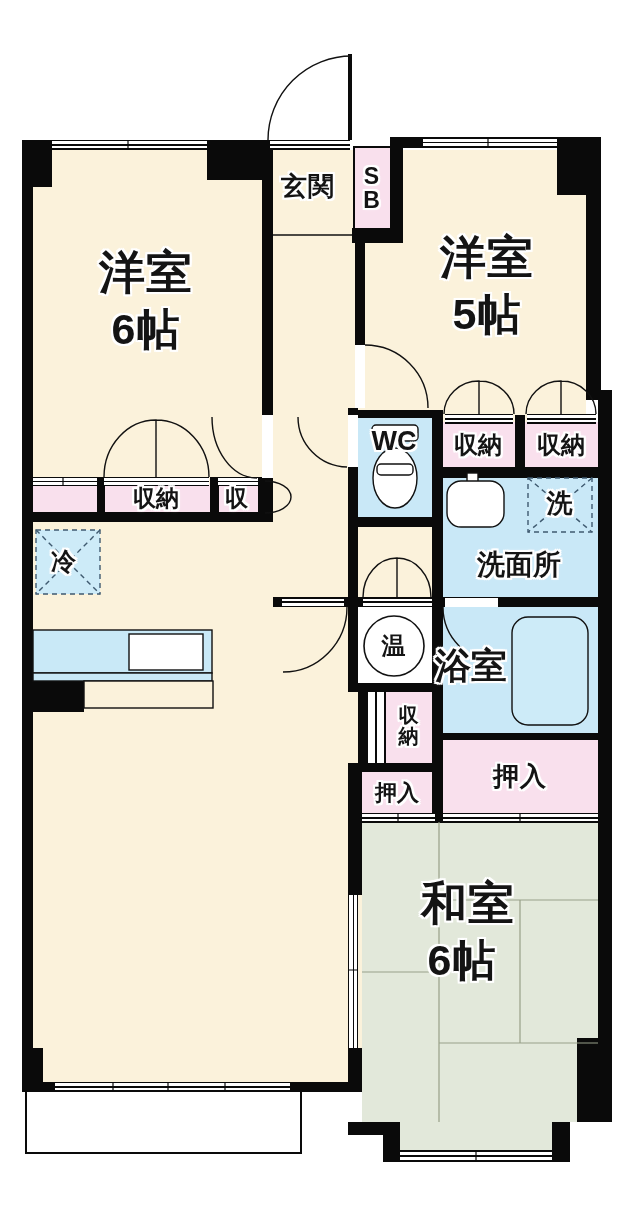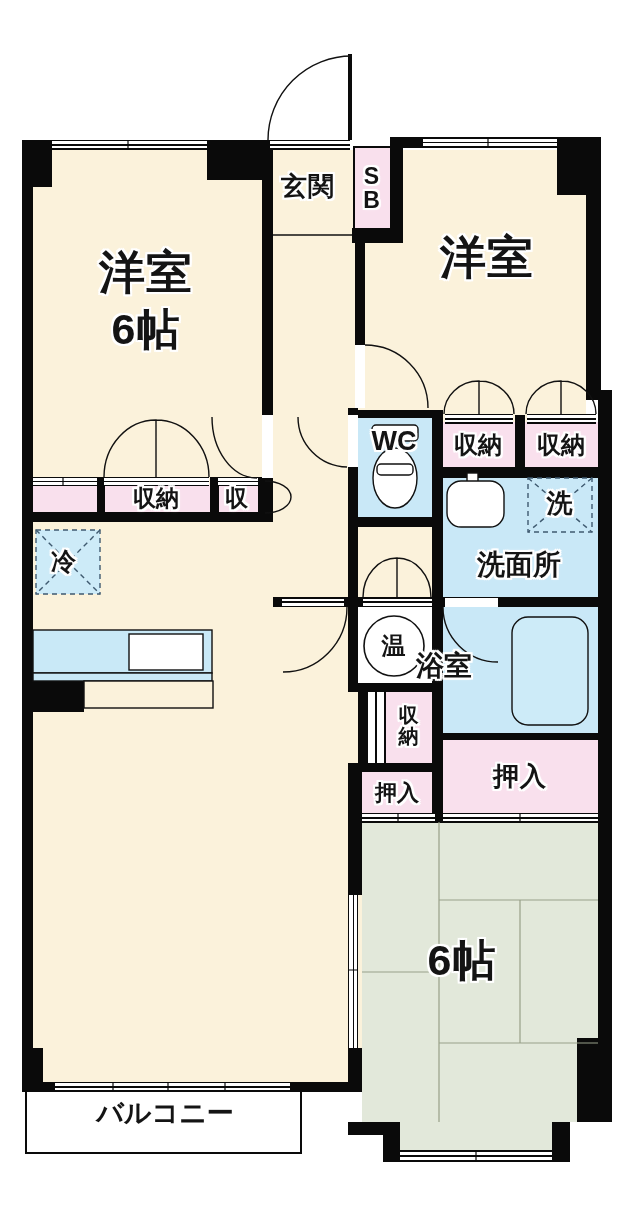--- a/index.html
+++ b/index.html
@@ -163,33 +163,34 @@
     </g>
 
     <rect x="512" y="617" width="76" height="108" rx="16" fill="#CDEBF8" stroke="#111" stroke-width="1.4"></rect>
 
     <circle cx="394" cy="646" r="30" fill="#fff" stroke="#111" stroke-width="1.6"></circle>
   </svg>
 
   <div class="lbl" style="left:146px;top:272px;font-size:46px">洋室</div>
   <div class="lbl" style="left:146px;top:330px;font-size:43px">6帖</div>
   <div class="lbl" style="left:487px;top:257px;font-size:46px">洋室</div>
+  <div class="lbl" style="left:487px;top:315px;font-size:43px">5帖</div>
   <div class="lbl" style="left:308px;top:187px;font-size:26px">玄関</div>
   <div class="lbl" style="left:372px;top:188px;font-size:23px">S
 B</div>
   <div class="lbl" style="left:394px;top:441px;font-size:27px;letter-spacing:0">WC</div>
   <div class="lbl" style="left:478px;top:445px;font-size:24px;letter-spacing:0">収納</div>
   <div class="lbl" style="left:561px;top:445px;font-size:24px;letter-spacing:0">収納</div>
   <div class="lbl" style="left:560px;top:504px;font-size:26px">洗</div>
   <div class="lbl" style="left:519px;top:565px;font-size:28px;letter-spacing:0">洗面所</div>
-  <div class="lbl" style="left:444px;top:666px;font-size:28px;letter-spacing:0">浴室</div>
+  <div class="lbl" style="left:471px;top:666px;font-size:36px;letter-spacing:0">浴室</div>
   <div class="lbl" style="left:394px;top:646px;font-size:24px">温</div>
   <div class="lbl" style="left:156px;top:498px;font-size:23px;letter-spacing:0">収納</div>
   <div class="lbl" style="left:237px;top:498px;font-size:23px">収</div>
   <div class="lbl" style="left:64px;top:561px;font-size:25px">冷</div>
   <div class="lbl" style="left:409px;top:726px;font-size:20px">収
 納</div>
   <div class="lbl" style="left:397px;top:793px;font-size:22px;letter-spacing:0">押入</div>
   <div class="lbl" style="left:520px;top:777px;font-size:26px">押入</div>
+  <div class="lbl" style="left:468px;top:903px;font-size:46px">和室</div>
   <div class="lbl" style="left:462px;top:961px;font-size:43px">6帖</div>
-  <div class="lbl" style="left:165px;top:1113px;font-size:27px;letter-spacing:0">バルコニー</div>
 
 </div>
 
 </body></html>

